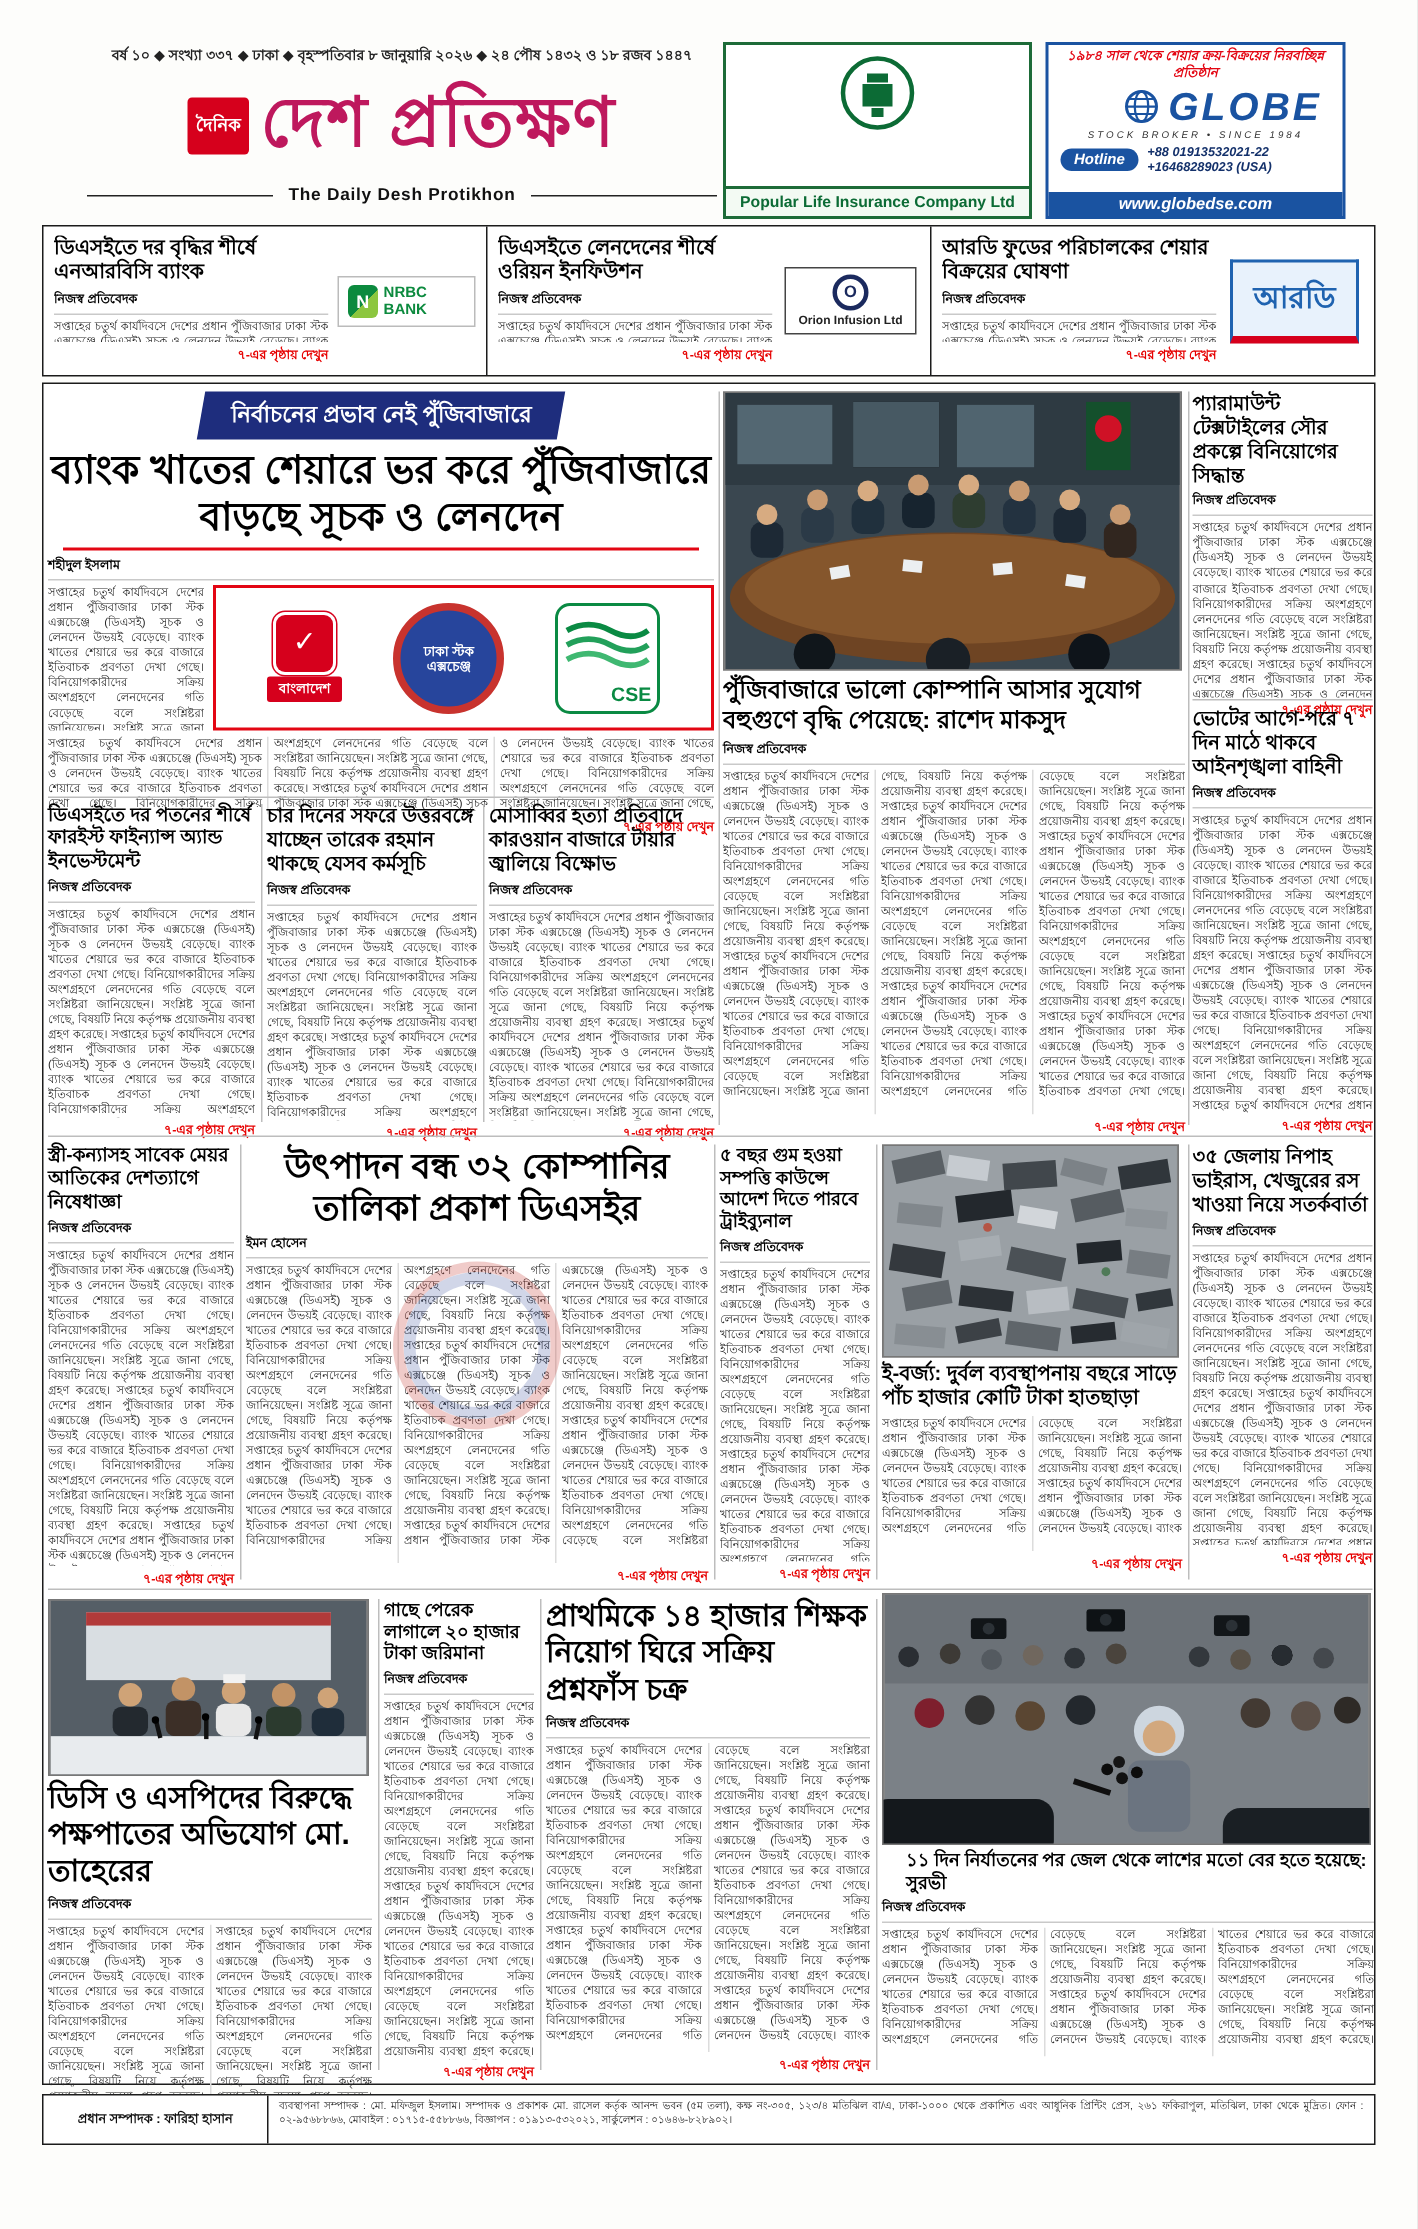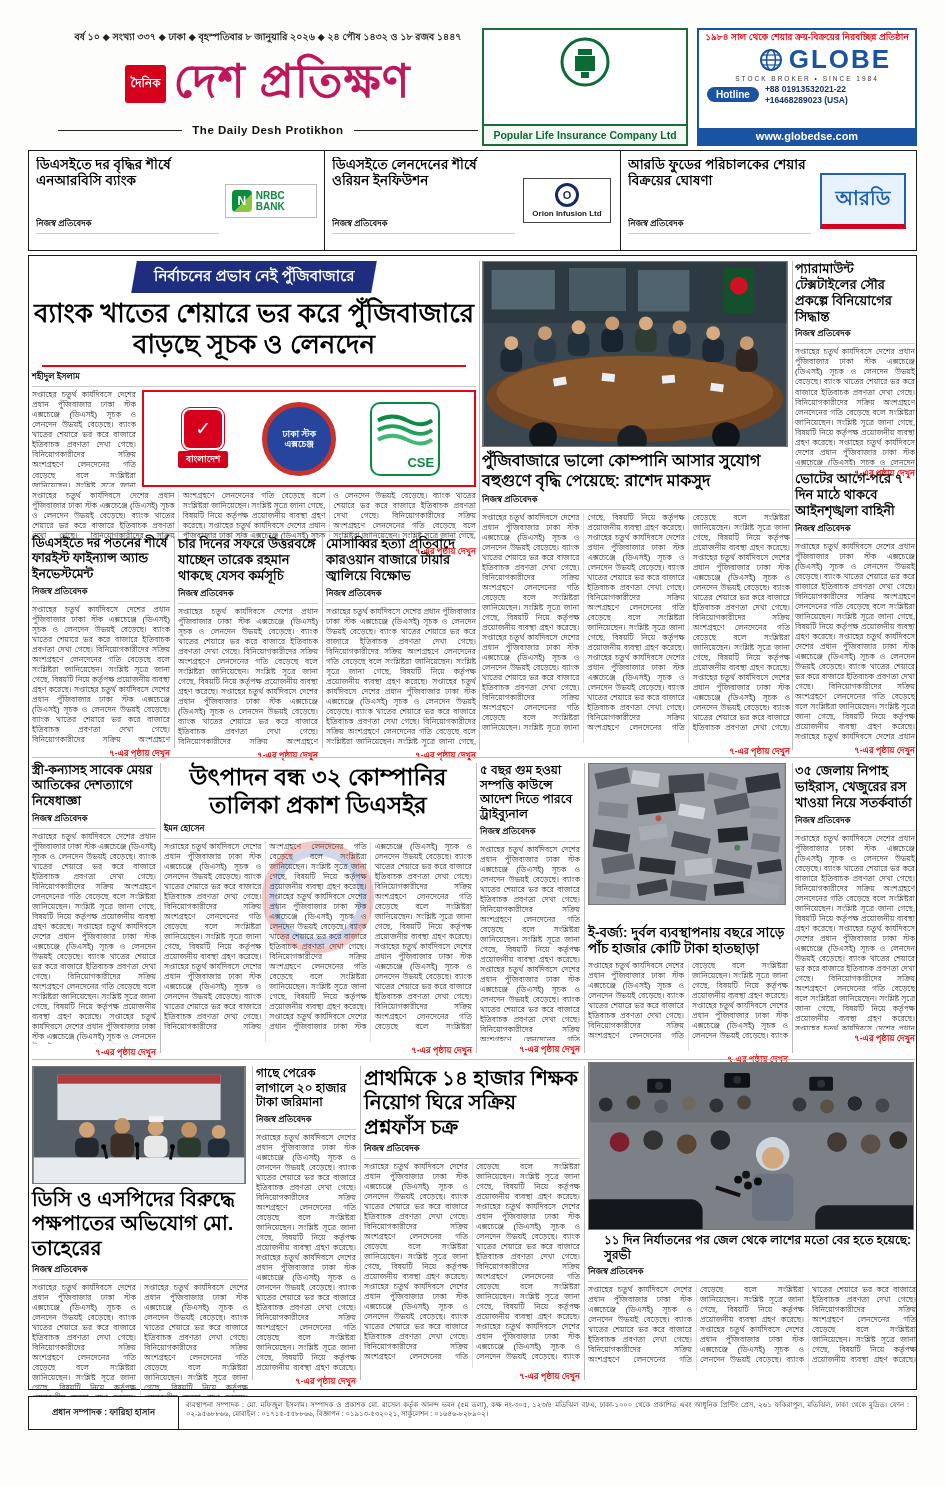--- a/index.html
+++ b/index.html
@@ -24,34 +24,34 @@
 .mast-gov{font-size:8.5px;border:1px solid #555;padding:1px 4px;}
 .mast-titlerow{display:flex;align-items:center;justify-content:center;gap:8px;margin-top:2px;}
 .daily-badge{background:#d6001c;color:#fff;font-size:12px;font-weight:bold;padding:9px 5px;border-radius:3px;}
 .mast-title{font-size:46px;font-weight:900;letter-spacing:1px;color:#be185d;}
 .mast-sub{display:flex;align-items:center;gap:10px;margin-top:2px;}
 .mast-sub::before,.mast-sub::after{content:"";flex:1;border-top:1.5px solid #222;}
 .mast-sub span{font-size:11.5px;font-weight:bold;letter-spacing:.5px;}
 
 .ad-popular{left:482px;top:28px;width:206px;height:118px;border:2px solid #1d6b38;background:#fff;display:flex;flex-direction:column;align-items:center;justify-content:space-between;padding-top:6px;}
 .pl-name{width:100%;border-top:2px solid #1d6b38;color:#0c6b35;background:#f3faf3;font-size:10.5px;font-weight:bold;text-align:center;padding:3px 2px;}
-.ad-globe{left:697px;top:28px;width:220px;height:118px;border:2.5px solid #1a53a1;background:#fff;display:flex;flex-direction:column;}
+.ad-globe{left:697px;top:28px;width:200px;height:118px;border:2.5px solid #1a53a1;background:#fff;display:flex;flex-direction:column;font-style:italic;}
 .globe-tag{color:#e30613;font-size:9px;font-weight:bold;text-align:center;padding:2px 6px 0;line-height:1.25;}
 .globe-brandrow{display:flex;align-items:center;justify-content:center;gap:6px;margin-top:1px;padding-left:36px;}
 .globe-brand{font-size:26px;font-weight:900;color:#1a53a1;letter-spacing:2px;}
 .globe-sub{font-size:6.5px;letter-spacing:2px;color:#333;text-align:center;}
 .globe-hotline{display:flex;align-items:center;gap:6px;padding:2px 8px;}
 .hotline-pill{background:#1a53a1;color:#fff;font-size:10px;font-weight:bold;padding:2px 9px;border-radius:9px;}
 .globe-phones{font-size:8.5px;font-weight:bold;color:#14316b;line-height:1.25;}
 .globe-web{margin-top:auto;background:#1a53a1;color:#fff;text-align:center;font-weight:bold;font-size:11px;padding:2px 0;cursor:pointer;}
 
 .toprow{left:28px;top:150px;width:889px;height:101px;display:flex;background:#fff;}
 .topcell{flex:1;display:flex;gap:6px;padding:6px 7px;border-right:1.5px solid #1b1b1b;}
 .topcell:last-child{border-right:none;}
-.tc-text{flex:1;display:flex;flex-direction:column;overflow:hidden;gap:24px;}
+.tc-text{flex:1;display:flex;flex-direction:column;overflow:hidden;}
 .tc-hl{font-size:13.5px;}
 .tc-body{flex:1;overflow:hidden;}
 .tc-logo{width:92px;display:flex;flex-direction:column;align-items:center;justify-content:center;gap:3px;}
 .nrbc-box{border:1px solid #bbb;padding:5px 6px;display:flex;align-items:center;gap:4px;background:#fff;}
 .nrbc-mark{width:22px;height:22px;background:linear-gradient(135deg,#0c8a3e 55%,#8cc63f 55%);color:#fff;font-weight:900;display:flex;align-items:center;justify-content:center;border-radius:4px;font-size:12px;}
 .nrbc-name{color:#0c8a3e;font-weight:900;font-size:10px;}
 .orion-box{border:1.5px solid #444;padding:4px 8px;display:flex;flex-direction:column;align-items:center;gap:2px;background:#fff;}
 .orion-mark{width:24px;height:24px;border:3px solid #1b2a5e;border-radius:50%;display:flex;align-items:center;justify-content:center;font-weight:900;color:#1b2a5e;font-size:11px;}
 .orion-name{font-size:8px;font-weight:bold;color:#222;}
 .rd-box{border:2px solid #1f63b0;background:#e8f2fc;padding:8px 14px;font-size:20px;font-weight:900;color:#1f63b0;border-bottom:5px solid #d6001c;}
@@ -355,21 +355,21 @@
       <rect x="130" y="96" width="36" height="14" fill="#474d52" transform="rotate(11 130 96)"></rect>
       <rect x="170" y="100" width="24" height="12" fill="#31373c" transform="rotate(-9 170 100)"></rect>
       <rect x="8" y="120" width="34" height="14" fill="#888e93" transform="rotate(5 8 120)"></rect>
       <rect x="48" y="122" width="30" height="12" fill="#3c4146" transform="rotate(-11 48 122)"></rect>
       <rect x="84" y="118" width="36" height="16" fill="#5f656a" transform="rotate(8 84 118)"></rect>
       <rect x="126" y="122" width="30" height="12" fill="#262b30" transform="rotate(-6 126 122)"></rect>
       <rect x="162" y="118" width="32" height="14" fill="#9fa5aa" transform="rotate(10 162 118)"></rect>
       <circle cx="70" cy="55" r="3" fill="#b55545"></circle>
       <circle cx="150" cy="85" r="3" fill="#4f7a58"></circle>
     </svg>
-    <div class="hl" style="font-size:13.5px;margin-top:20px;">ই-বর্জ্য: দুর্বল ব্যবস্থাপনায় বছরে সাড়ে পাঁচ হাজার কোটি টাকা হাতছাড়া</div>
+    <div class="hl" style="font-size:13.5px;margin-top:3px;">ই-বর্জ্য: দুর্বল ব্যবস্থাপনায় বছরে সাড়ে পাঁচ হাজার কোটি টাকা হাতছাড়া</div>
     <div class="bt cols2" style="height:90px;margin-top:3px;">সপ্তাহের চতুর্থ কার্যদিবসে দেশের প্রধান পুঁজিবাজার ঢাকা স্টক এক্সচেঞ্জে (ডিএসই) সূচক ও লেনদেন উভয়ই বেড়েছে। ব্যাংক খাতের শেয়ারে ভর করে বাজারে ইতিবাচক প্রবণতা দেখা গেছে। বিনিয়োগকারীদের সক্রিয় অংশগ্রহণে লেনদেনের গতি বেড়েছে বলে সংশ্লিষ্টরা জানিয়েছেন। সংশ্লিষ্ট সূত্রে জানা গেছে, বিষয়টি নিয়ে কর্তৃপক্ষ প্রয়োজনীয় ব্যবস্থা গ্রহণ করেছে।  সপ্তাহের চতুর্থ কার্যদিবসে দেশের প্রধান পুঁজিবাজার ঢাকা স্টক এক্সচেঞ্জে (ডিএসই) সূচক ও লেনদেন উভয়ই বেড়েছে। ব্যাংক খাতের শেয়ারে ভর করে বাজারে ইতিবাচক প্রবণতা দেখা গেছে। বিনিয়োগকারীদের সক্রিয় অংশগ্রহণে লেনদেনের গতি বেড়েছে বলে সংশ্লিষ্টরা জানিয়েছেন। সংশ্লিষ্ট সূত্রে জানা গেছে, বিষয়টি নিয়ে কর্তৃপক্ষ প্রয়োজনীয় ব্যবস্থা গ্রহণ করেছে।  সপ্তাহের চতুর্থ কার্যদিবসে দেশের প্রধান পুঁজিবাজার ঢাকা স্টক এক্সচেঞ্জে (ডিএসই) সূচক ও লেনদেন উভয়ই বেড়েছে। ব্যাংক খাতের শেয়ারে ভর করে বাজারে ইতিবাচক প্রবণতা দেখা গেছে। বিনিয়োগকারীদের সক্রিয় অংশগ্রহণে লেনদেনের গতি বেড়েছে বলে সংশ্লিষ্টরা জানিয়েছেন। সংশ্লিষ্ট সূত্রে জানা গেছে, বিষয়টি নিয়ে কর্তৃপক্ষ প্রয়োজনীয় ব্যবস্থা গ্রহণ করেছে। </div>
     <div class="more">৭-এর পৃষ্ঠায় দেখুন</div>
   </div>
 
   <div class="abs nipah">
     <div class="hl sm-hl">৩৫ জেলায় নিপাহ ভাইরাস, খেজুরের রস খাওয়া নিয়ে সতর্কবার্তা</div>
     <div class="byline">নিজস্ব প্রতিবেদক</div>
     <div class="bt" style="height:196px;">সপ্তাহের চতুর্থ কার্যদিবসে দেশের প্রধান পুঁজিবাজার ঢাকা স্টক এক্সচেঞ্জে (ডিএসই) সূচক ও লেনদেন উভয়ই বেড়েছে। ব্যাংক খাতের শেয়ারে ভর করে বাজারে ইতিবাচক প্রবণতা দেখা গেছে। বিনিয়োগকারীদের সক্রিয় অংশগ্রহণে লেনদেনের গতি বেড়েছে বলে সংশ্লিষ্টরা জানিয়েছেন। সংশ্লিষ্ট সূত্রে জানা গেছে, বিষয়টি নিয়ে কর্তৃপক্ষ প্রয়োজনীয় ব্যবস্থা গ্রহণ করেছে।  সপ্তাহের চতুর্থ কার্যদিবসে দেশের প্রধান পুঁজিবাজার ঢাকা স্টক এক্সচেঞ্জে (ডিএসই) সূচক ও লেনদেন উভয়ই বেড়েছে। ব্যাংক খাতের শেয়ারে ভর করে বাজারে ইতিবাচক প্রবণতা দেখা গেছে। বিনিয়োগকারীদের সক্রিয় অংশগ্রহণে লেনদেনের গতি বেড়েছে বলে সংশ্লিষ্টরা জানিয়েছেন। সংশ্লিষ্ট সূত্রে জানা গেছে, বিষয়টি নিয়ে কর্তৃপক্ষ প্রয়োজনীয় ব্যবস্থা গ্রহণ করেছে।  সপ্তাহের চতুর্থ কার্যদিবসে দেশের প্রধান পুঁজিবাজার ঢাকা স্টক এক্সচেঞ্জে (ডিএসই) সূচক ও লেনদেন উভয়ই বেড়েছে। ব্যাংক খাতের শেয়ারে ভর করে বাজারে ইতিবাচক প্রবণতা দেখা গেছে। বিনিয়োগকারীদের সক্রিয় অংশগ্রহণে লেনদেনের গতি বেড়েছে বলে সংশ্লিষ্টরা জানিয়েছেন। সংশ্লিষ্ট সূত্রে জানা গেছে, বিষয়টি নিয়ে কর্তৃপক্ষ প্রয়োজনীয় ব্যবস্থা গ্রহণ করেছে। </div>
     <div class="more">৭-এর পৃষ্ঠায় দেখুন</div>
   </div>

